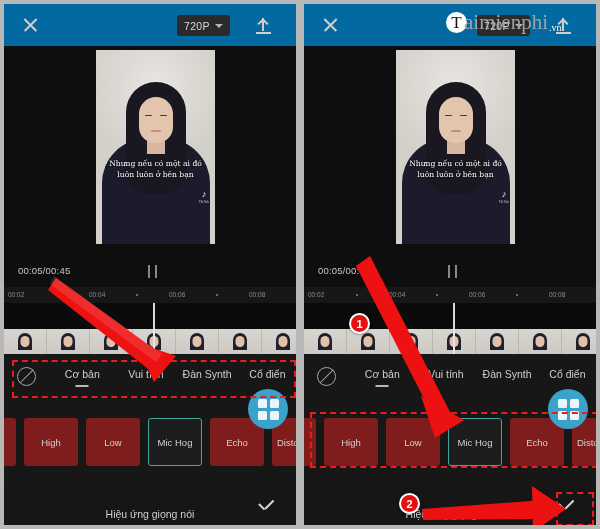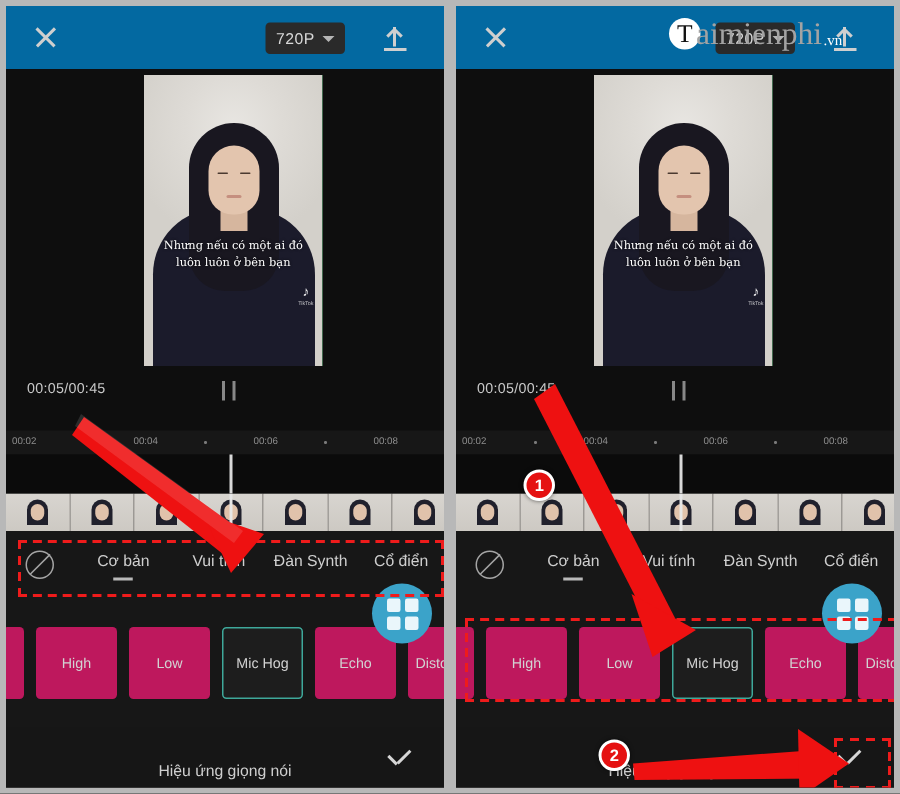--- a/index.html
+++ b/index.html
@@ -92,21 +92,21 @@
     text-shadow: 0 0 2px rgba(0,0,0,.85);
   }
   .tiktok-wm {
     position: absolute; right: 6px; top: 140px;
     color: #fff; font-size: 5.5px; text-align: center; opacity: .92;
   }
   .tiktok-note { font-size: 9px; line-height: 1; }
   .tiktok-sub { font-size: 3.6px; opacity: .75; margin-top: 1px; }
 
   
-  .time-row { position: absolute; top: 245px; left: 0; right: 0; height: 24px; }
+  .time-row { position: absolute; top: 256px; left: 0; right: 0; height: 24px; }
   .time-text { position: absolute; left: 14px; top: 5px; color: #c8c8c8; font-size: 9.5px; letter-spacing: .2px; }
   .pause-icon { position: absolute; left: 143px; top: 5px; width: 13px; height: 13px; }
   .pause-icon span { position: absolute; top: 0; width: 2.4px; height: 13px; background: #888; }
   .pause-icon span:nth-child(1) { left: 1px; }
   .pause-icon span:nth-child(2) { left: 8px; }
 
   
   .ruler {
     position: absolute; top: 283px; left: 0; right: 0; height: 16px;
     background: #171717;
@@ -170,21 +170,21 @@
     gap: 3px; align-content: center; justify-content: center;
   }
   .grid-btn i { background: #eaf6fb; border-radius: 1.5px; display: block; }
 
   .chips-row {
     position: absolute; top: 62px; left: 0; right: 0; height: 52px;
     display: flex; align-items: center; gap: 8px; padding-left: 0;
   }
   .chip {
     flex: 0 0 auto; width: 54px; height: 48px;
-    background: #be185d; border-radius: 3px;
+    background: #7f1d1d; border-radius: 3px;
     display: flex; align-items: center; justify-content: center;
     color: #d2d2d2; font-size: 9.5px; white-space: nowrap;
   }
   .chip.partial-left { width: 14px; margin-left: -2px; }
   .chip.selected { border: 1.3px solid #3ea89a; background: #1d1d1d; }
   .chip.partial-right { width: 48px; }
 
   .bottom-bar {
     position: absolute; left: 0; right: 0; bottom: 0; height: 40px;
     background: #161616; display: flex; align-items: center; justify-content: center;

